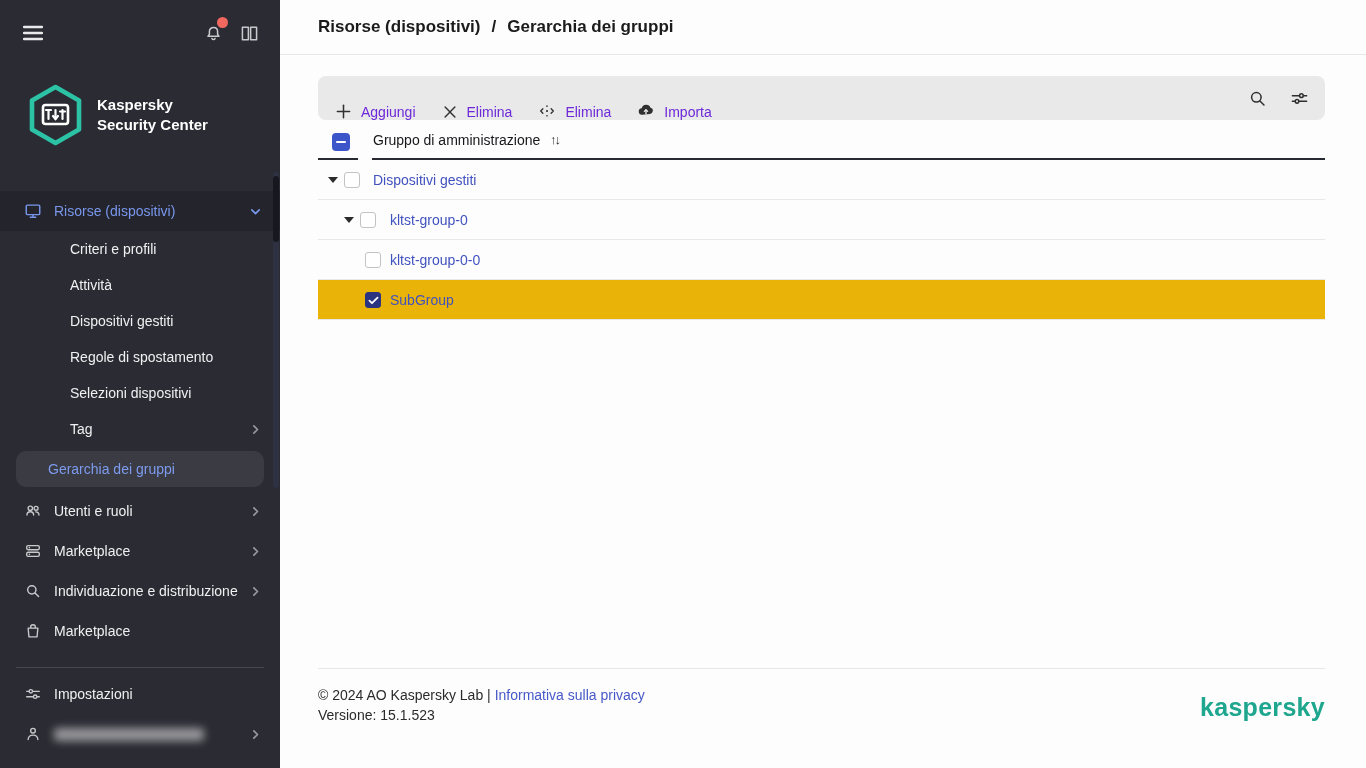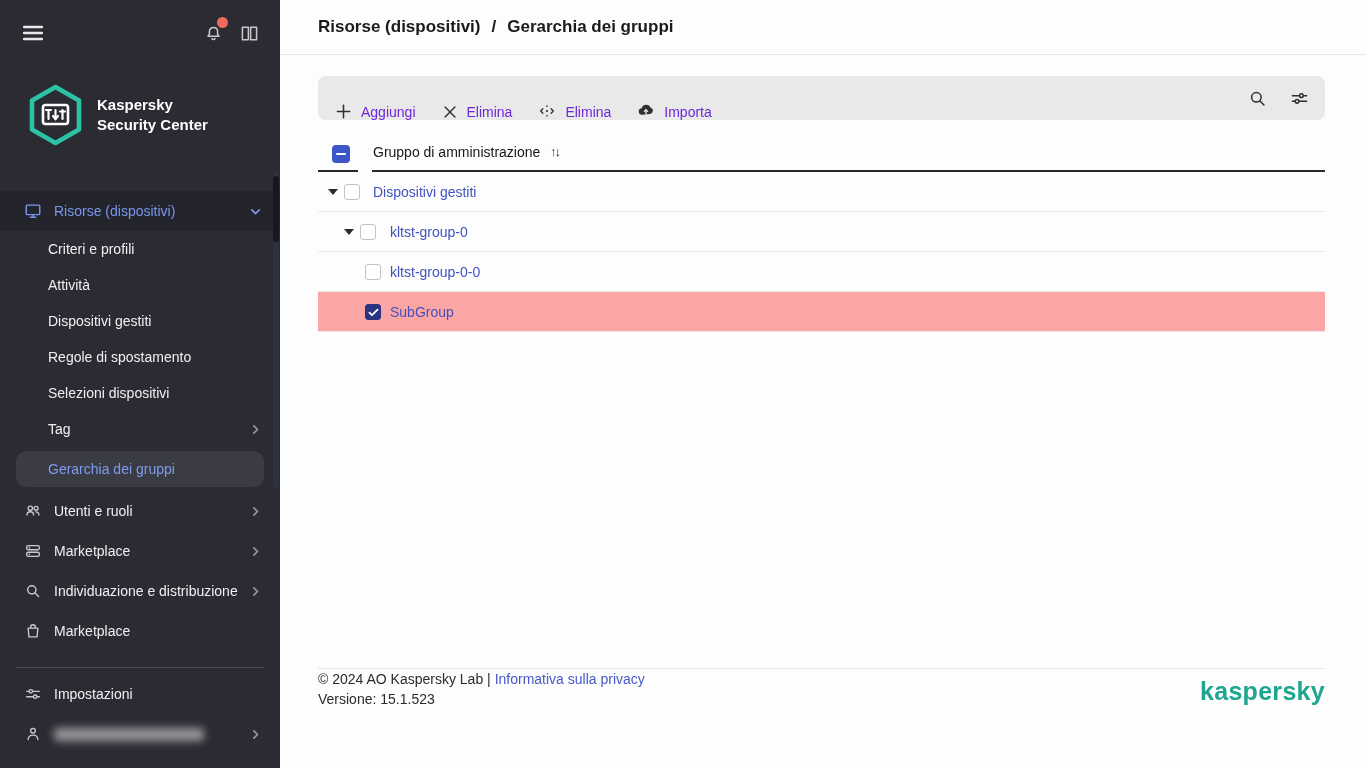--- a/index.html
+++ b/index.html
@@ -13,21 +13,21 @@
   .icon-btn { display:flex; align-items:center; justify-content:center; width:26px; height:26px; cursor:pointer; position:relative; }
   .sb-top .spacer { flex:1; }
   .notif-dot { position:absolute; top:-3px; right:-2px; width:11px; height:11px; border-radius:50%; background:#f1685f; }
   .logo-row { position:absolute; top:84px; left:27px; display:flex; align-items:center; gap:13px; }
   .logo-text { font-size:15px; font-weight:bold; line-height:20px; color:#fff; }
 
   .nav { position:absolute; top:191px; left:0; right:0; }
   .nav-item { display:flex; align-items:center; height:36px; padding:0 18px 0 24px; font-size:14px; color:#f0f0f2; cursor:pointer; }
   .nav-item.lvl0 { height:40px; }
   .nav-item .nav-ic { width:18px; margin-right:12px; display:flex; align-items:center; }
-  .nav-item.sub { padding-left:48px; }
+  .nav-item.sub { padding-left:70px; }
   .nav-item .chev { margin-left:auto; display:flex; align-items:center; }
   .nav-item.active-parent { background:#24242d; color:#7896ea; height:40px; }
   .nav-item.selected { background:#3a3b43; border-radius:10px; margin:4px 16px; padding-left:32px; color:#7d9bee; height:36px; }
   .sb-divider { border-top:1px solid #47474d; margin:16px 16px 6px 16px; }
   .blur-name { width:150px; height:13px; border-radius:4px; background:#97979c; filter:blur(4px); }
 
   .sb-scroll-track { position:absolute; right:1px; top:172px; width:6px; height:316px; background:#2e3142; border-radius:3px; }
   .sb-scroll-thumb { position:absolute; right:0; top:4px; width:6px; height:66px; background:#17171f; border-radius:3px; }
 
   
@@ -36,39 +36,39 @@
   .crumbs { display:flex; align-items:center; gap:11px; font-size:17px; font-weight:bold; color:#1b1b1b; }
   .crumb-link { cursor:pointer; }
 
   .content { position:absolute; left:38px; right:41px; top:55px; }
 
   .toolbar { margin-top:21px; height:44px; background:#e9e9ea; border-radius:8px; display:flex; align-items:center; padding:0 10px 0 4px; }
   .tb-btn { display:flex; align-items:flex-end; gap:9px; padding:0 13px; height:100%; font-size:14px; color:#6d28d9; cursor:pointer; }
   .tb-right { margin-left:auto; display:flex; align-items:center; gap:10px; }
   .tb-iconbtn { width:32px; height:32px; display:flex; align-items:center; justify-content:center; cursor:pointer; }
 
-  .table-header { position:relative; margin-top:21px; height:31px; }
+  .table-header { position:relative; margin-top:9px; height:31px; }
   .th-check { position:absolute; left:14px; top:4px; width:18px; height:18px; border-radius:4px; background:#3c55c9; cursor:pointer; }
   .th-check .minus { position:absolute; left:4px; top:8px; width:10px; height:2px; background:#fff; border-radius:1px; }
   .th-label { position:absolute; left:55px; top:3px; font-size:14px; color:#17171a; }
   .th-sort { position:absolute; left:232px; top:3px; font-size:13px; color:#2a2a2a; letter-spacing:-2px; cursor:pointer; }
   .th-line-a { position:absolute; bottom:0; left:0; width:40px; height:2px; background:#272a30; }
   .th-line-b { position:absolute; bottom:0; left:54px; right:0; height:2px; background:#272a30; }
 
   .row { position:relative; height:40px; border-bottom:1px solid #e8e8e8; font-size:14px; }
-  .row.highlight { background:#fca5a5; }
+  .row.highlight { background:#eab308; }
   .tri { position:absolute; top:17px; width:0; height:0; border-left:5px solid transparent; border-right:5px solid transparent; border-top:6px solid #2b2b2b; cursor:pointer; }
   .cb { position:absolute; top:12px; width:16px; height:16px; background:#fff; border:1px solid #c3c3c6; border-radius:3px; cursor:pointer; }
   .cb.checked { background:#2a3480; border-color:#2a3480; display:flex; align-items:center; justify-content:center; }
   .row-link { position:absolute; top:12px; color:#4152be; cursor:pointer; text-decoration:none; }
   .l0 .tri { left:10px; } .l0 .cb { left:26px; } .l0 .row-link { left:55px; }
   .l1 .tri { left:26px; } .l1 .cb { left:42px; } .l1 .row-link { left:72px; }
   .l2 .cb { left:47px; } .l2 .row-link { left:72px; }
 
-  .footer { position:absolute; left:38px; right:41px; top:668px; border-top:1px solid #e7e7e7; display:flex; }
+  .footer { position:absolute; left:38px; right:41px; top:668px; border-top:1px solid #e7e7e7; padding-top:16px; display:flex; }
   .foot-left { font-size:14px; color:#2b2b2b; line-height:20px; }
   .foot-link { color:#4758c8; cursor:pointer; }
   .brand { margin-left:auto; margin-top:8px; font-size:25px; font-weight:bold; letter-spacing:0.3px; color:#1ea68e; }
 
   svg { display:block; }
 </style>
 </head>
 <body>
 
 <div class="app">

